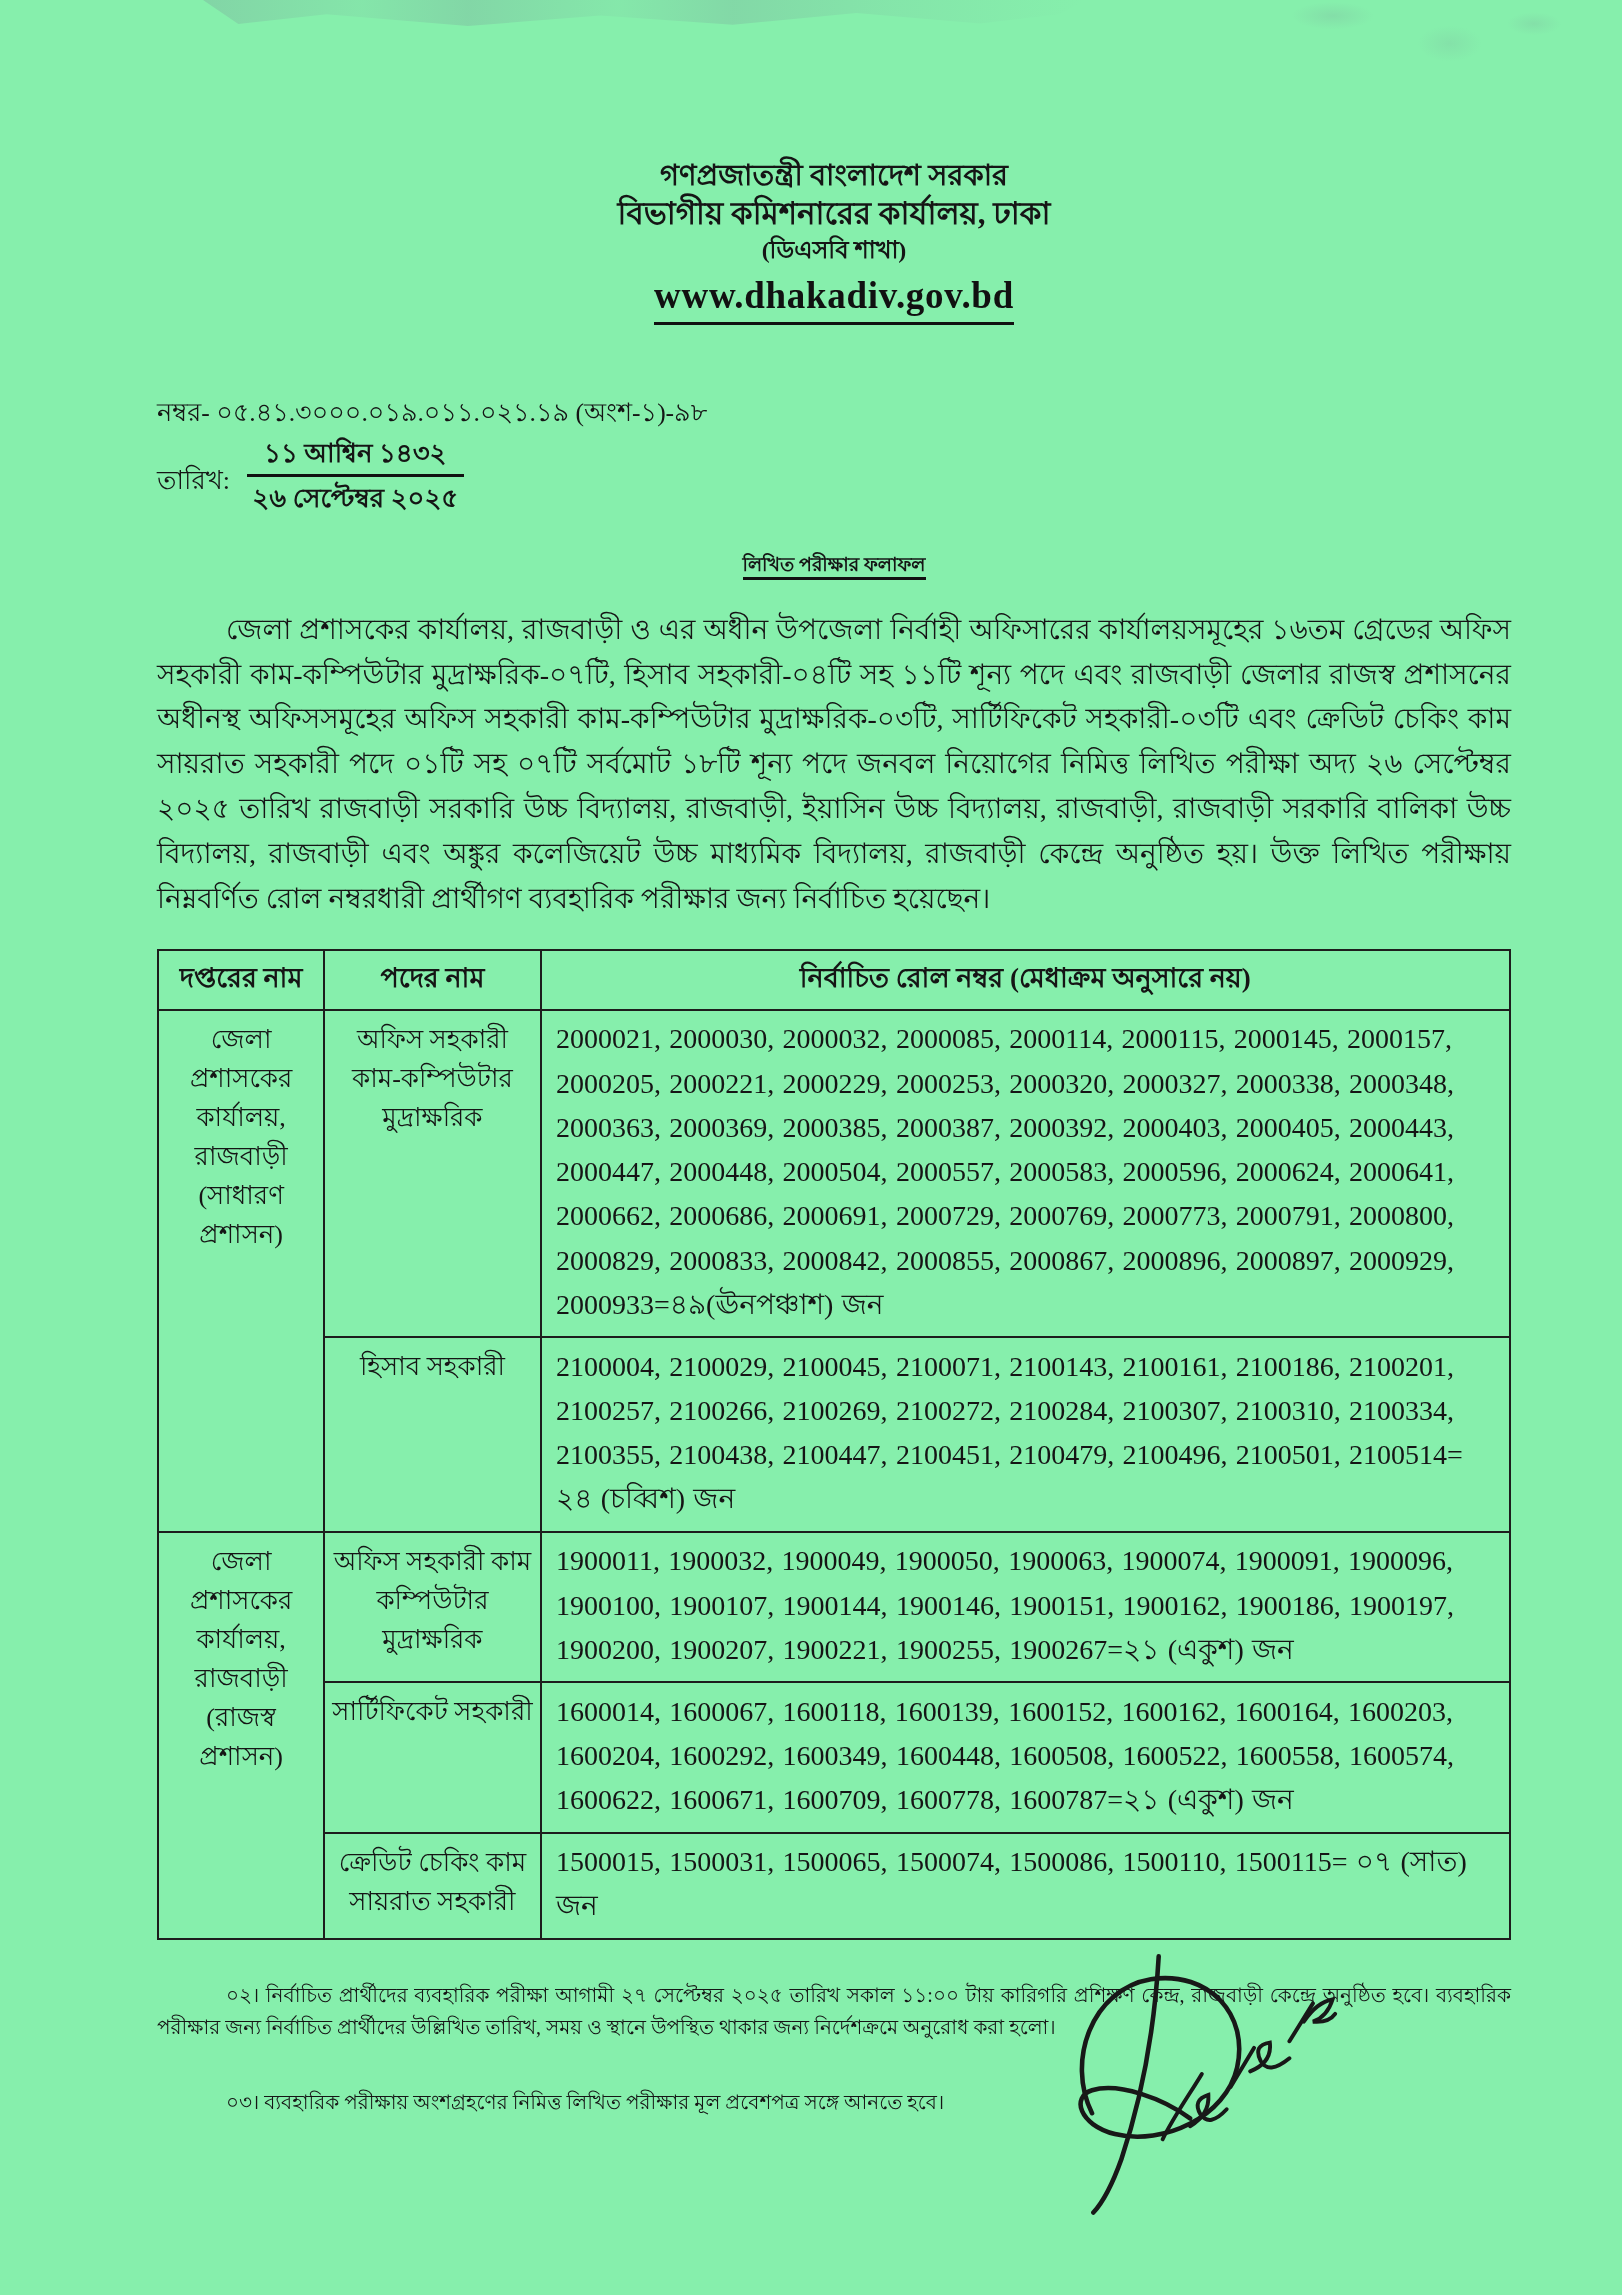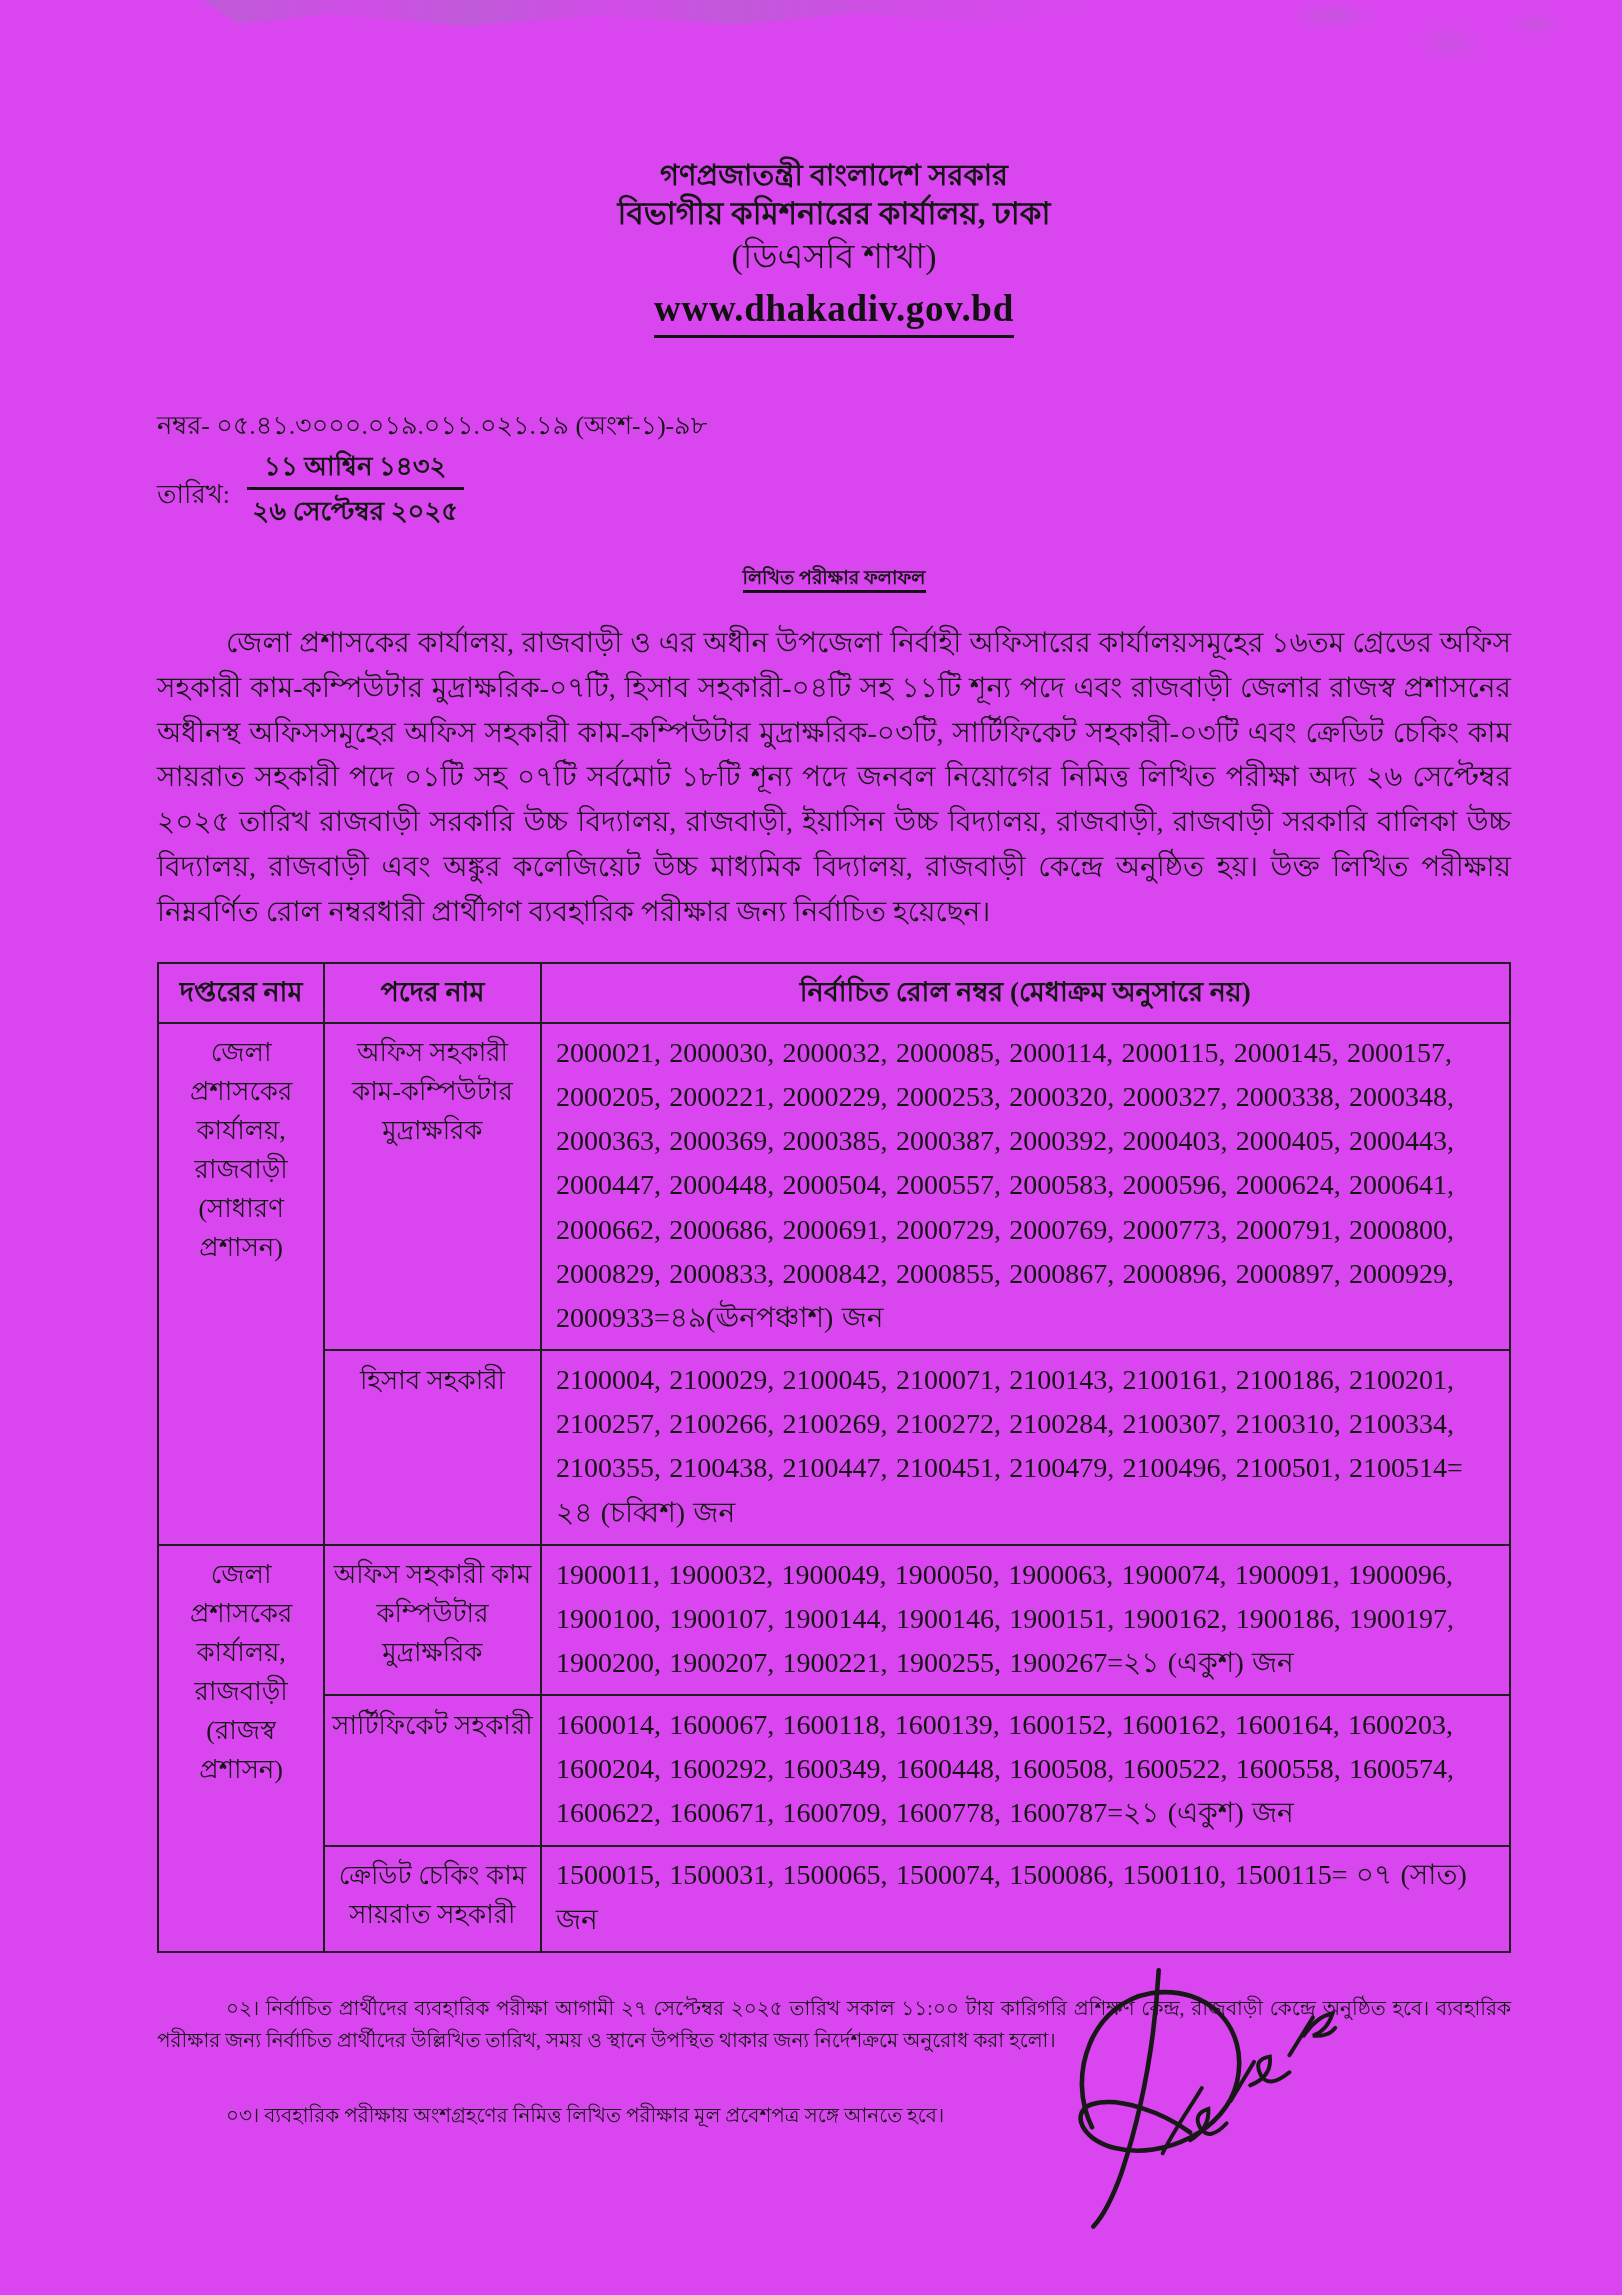--- a/index.html
+++ b/index.html
@@ -1,20 +1,20 @@
 <!DOCTYPE html>
 <html lang="bn" style="font-size:10.5px"><head>
 <meta charset="utf-8">
 <style>
   html,body{margin:0;padding:0;background:#888;}
   .page{
     position:relative;
     width:1622px;height:2295px;
     margin:0 auto;
-    background:#d946ef;
+    background:#86efac;
     font-family:"Liberation Serif","DejaVu Serif",serif;
     color:#151515;
     overflow:hidden;
     box-sizing:border-box;
     padding:156px 111px 0 157px;
   }
   
   .scan-top{
     position:absolute;top:0;left:203px;width:883px;height:26px;
     background:linear-gradient(90deg,
@@ -27,21 +27,21 @@
   .scan-top-right{
     position:absolute;top:0;left:1223px;width:366px;height:79px;
     background:
       radial-gradient(ellipse 59px 19.6px at 30% 20%,rgba(120,145,150,.18),transparent 70%),
       radial-gradient(ellipse 46px 26px at 62% 55%,rgba(120,145,150,.14),transparent 70%),
       radial-gradient(ellipse 39px 16.4px at 85% 30%,rgba(120,145,150,.16),transparent 70%);
   }
   header{text-align:center;line-height:1.32;}
   .h-govt{font-size:29px;font-weight:bold;}
   .h-office{font-size:31px;font-weight:bold;}
-  .h-branch{font-size:34px;font-weight:normal;}
+  .h-branch{font-size:24px;font-weight:bold;}
   .h-web{display:inline-block;font-size:37px;font-weight:bold;color:#111;
     border-bottom:3.9px solid #111;padding-bottom:1.3px;margin-top:5.2px;
     letter-spacing:0.7px;text-decoration:none;}
   .memo-row{display:flex;justify-content:center;align-items:flex-start;margin-top:51px;flex-direction:column;}
   .memo-no{font-size:25.5px;padding-top:17px;}
   .date-block{display:flex;align-items:center;gap:17px;margin-right:6.5px;}
   .date-label{font-size:26px;font-weight:normal;padding-top:13px;}
   .date-frac{text-align:center;font-size:26px;font-weight:bold;line-height:1.35;}
   .date-top{padding:0 17px 2.6px 17px;border-bottom:3.3px solid #111;}
   .date-bottom{padding-top:3.9px;}

